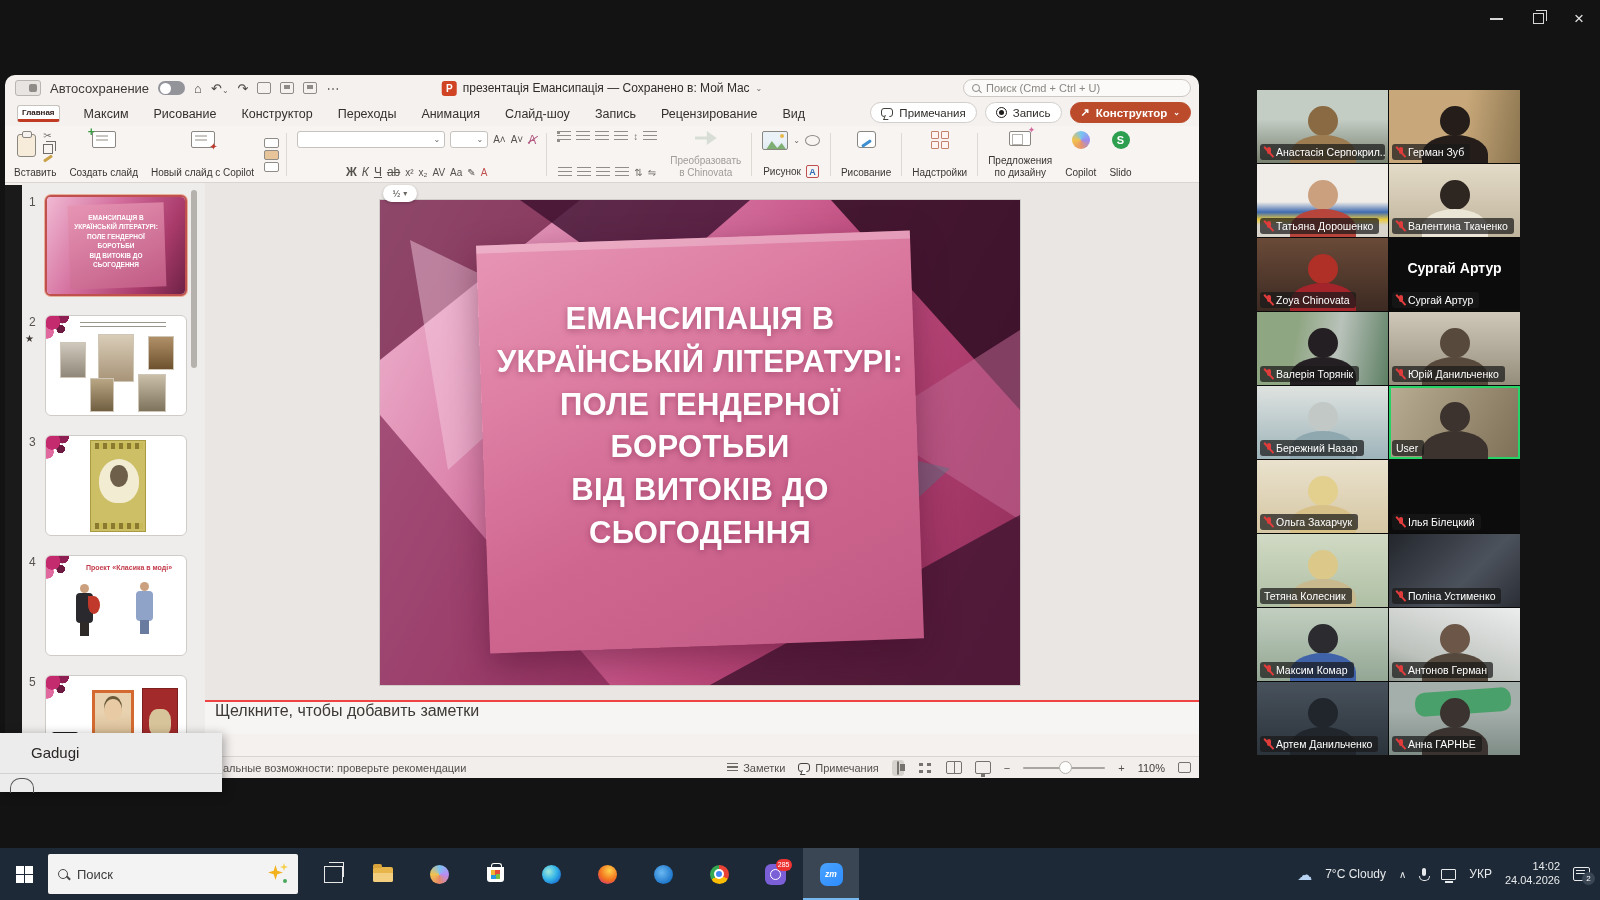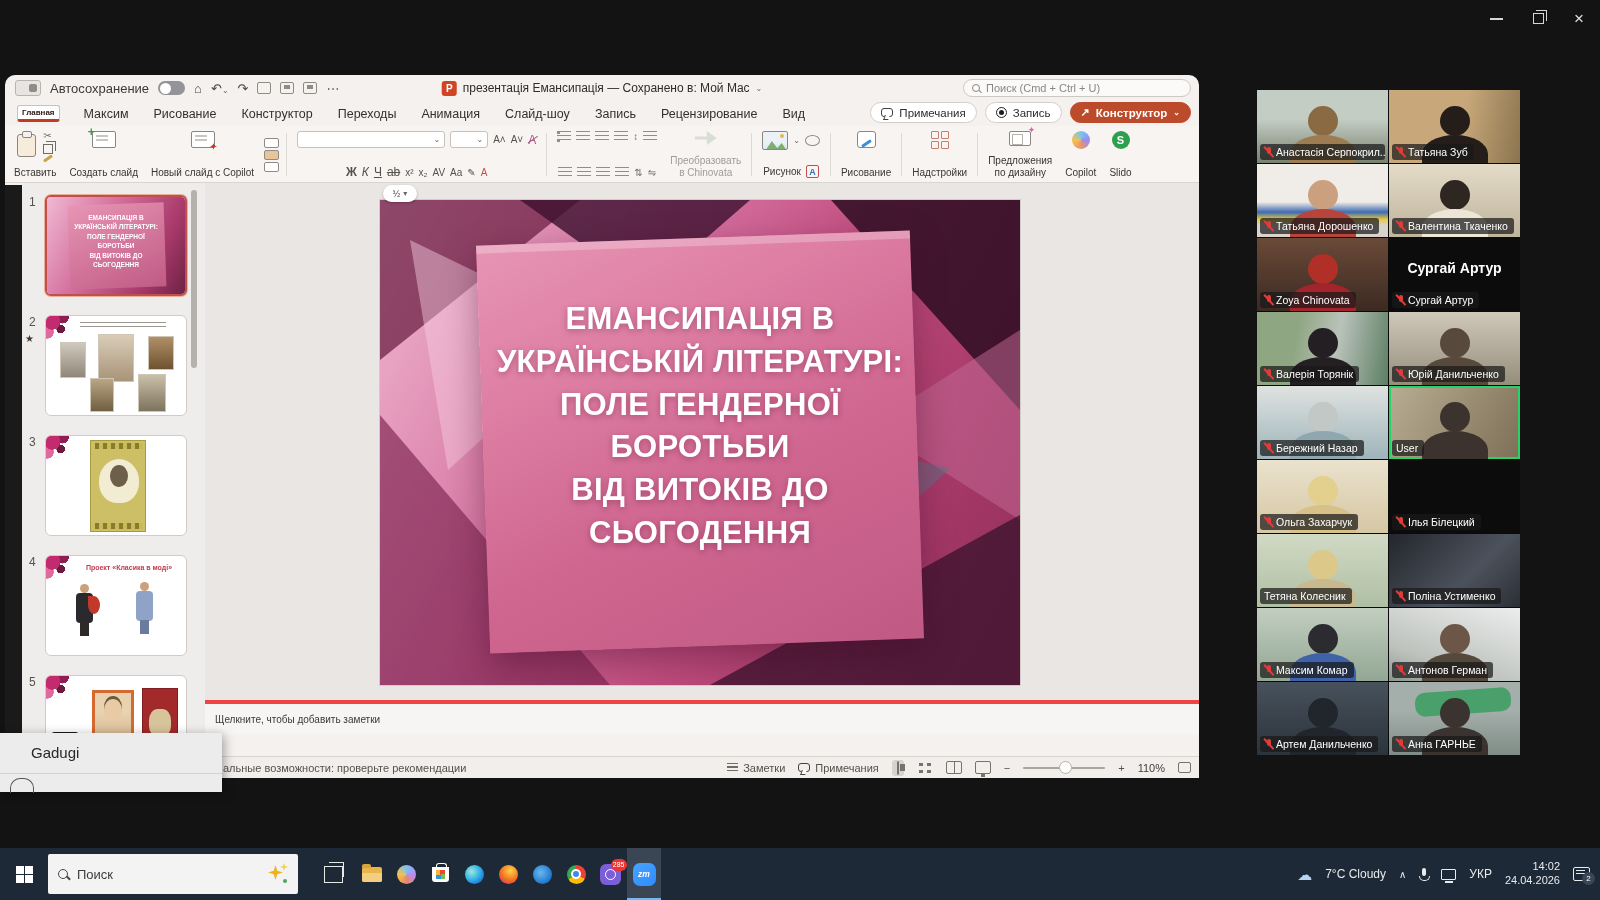--- a/index.html
+++ b/index.html
@@ -130,21 +130,21 @@
 .s3{right:0;top:0;width:270px;height:210px;background:#2e0d22;opacity:.85;clip-path:polygon(30% 0,100% 0,100% 100%)}
 .s4{right:0;top:130px;width:150px;height:190px;background:#c46b95;opacity:.5;clip-path:polygon(100% 0,100% 100%,0 50%)}
 .s5{left:0;bottom:0;width:230px;height:270px;background:#7c2450;opacity:.65;clip-path:polygon(0 0,0 100%,100% 100%)}
 .s6{right:0;bottom:0;width:310px;height:170px;background:#401430;opacity:.8;clip-path:polygon(0 100%,100% 0,100% 100%)}
 .s7{left:30px;top:40px;width:190px;height:230px;background:#f6cfe2;opacity:.45;clip-path:polygon(0 0,100% 40%,20% 100%)}
 .s8{right:70px;bottom:150px;width:120px;height:95px;background:#5d7488;opacity:.5;clip-path:polygon(0 0,100% 30%,40% 100%)}
 .panel{position:absolute;left:103px;top:38px;width:434px;height:408px;transform:rotate(-2deg);background:linear-gradient(155deg,#e795b4 0%,#dd7da2 30%,#cf6690 60%,#c05a84 100%);box-shadow:0 12px 34px rgba(60,10,35,.4)}
 .panel::before{content:"";position:absolute;left:0;top:0;width:100%;height:8px;background:rgba(255,255,255,.25)}
 .stitle{position:absolute;left:70px;right:70px;top:98px;text-align:center;font-weight:bold;color:#fff;font-size:31px;line-height:1.38;letter-spacing:.3px;text-shadow:0 2px 6px rgba(80,10,40,.35)}
 
-.notes{position:absolute;left:200px;top:625px;right:0;height:34px;background:#f7f5f3;border-top:4px solid #ef4444;font-size:10px;color:#3c3936;display:flex;align-items:center;padding-left:10px}
+.notes{position:absolute;left:200px;top:625px;right:0;height:34px;background:#f7f5f3;border-top:2px solid #ef4444;font-size:16px;color:#3c3936;display:flex;align-items:flex-start;padding-left:10px}
 .pstatus{position:absolute;left:0;right:0;bottom:0;height:22px;background:#f1eeec;border-top:1px solid #d8d4d0;display:flex;align-items:center;font-size:11px;color:#55514d;z-index:4}
 .acc{margin-left:218px;white-space:nowrap}
 .sright{margin-left:auto;display:flex;align-items:center;gap:13px;padding-right:8px}
 .sit{display:flex;align-items:center;gap:5px}
 .notesic{width:11px;height:9px;background:repeating-linear-gradient(#6f6b66 0 1.3px,transparent 1.3px 3.4px)}
 .vic{width:16px;height:13px;border:1.3px solid #76726d;border-radius:2px;position:relative}
 .vic.norm::after{content:"";position:absolute;left:2px;top:2px;width:5px;height:7px;background:#76726d}
 .vic.grid{border:none;background:radial-gradient(circle,#76726d 35%,transparent 36%);background-size:8px 7px}
 .vic.read::after{content:"";position:absolute;left:50%;top:0;width:1.3px;height:100%;background:#76726d}
 .vic.show::after{content:"";position:absolute;left:5px;bottom:-4px;width:4px;height:3px;background:#76726d}
@@ -197,21 +197,21 @@
 .win4 span{background:#fff}
 .tsearch{width:250px;height:40px;background:#f3f3f3;border-radius:2px;display:flex;align-items:center;padding:0 10px;gap:9px;font-size:13px;color:#3c3c3c;margin-right:14px}
 .dmag{width:10px;height:10px;border:1.6px solid #4a4a4a;border-radius:50%;position:relative;flex:none}
 .dmag::after{content:"";position:absolute;width:5px;height:1.6px;background:#4a4a4a;transform:rotate(45deg);right:-4px;bottom:-1px}
 .spark{margin-left:auto;position:relative;width:22px;height:22px}
 .spark .s-big{position:absolute;left:2px;top:2px;width:15px;height:15px;background:#f2b11d;clip-path:polygon(50% 0,62% 38%,100% 50%,62% 62%,50% 100%,38% 62%,0 50%,38% 38%)}
 .spark .s-sm{position:absolute;right:0;top:0;width:8px;height:8px;background:#f5cf4a;clip-path:polygon(50% 0,62% 38%,100% 50%,62% 62%,50% 100%,38% 62%,0 50%,38% 38%)}
 .spark .s-dot{position:absolute;right:1px;bottom:2px;width:4px;height:4px;border-radius:50%;background:#4aa85e}
 .tv{width:19px;height:17px;border:1.6px solid #e8e8e8;position:relative;margin:0 12px}
 .tv::before{content:"";position:absolute;left:4px;top:-5px;width:14px;height:14px;border:1.6px solid #e8e8e8;border-left:none;border-bottom:none}
-.slot{width:34px;height:52px;display:grid;place-items:center}
+.slot{width:56px;height:52px;display:grid;place-items:center}
 .slot.on{background:#3a4654;box-shadow:inset 0 -2px 0 #76b9f0}
 .fold{width:20px;height:15px;background:#e8b54a;border-radius:2px;position:relative}
 .fold::before{content:"";position:absolute;left:0;top:-3px;width:9px;height:4px;background:#d9a33c;border-radius:2px 2px 0 0}
 .fold::after{content:"";position:absolute;left:0;bottom:0;width:100%;height:9px;background:#f2ce7e;border-radius:0 0 2px 2px}
 .cop{width:19px;height:19px;border-radius:50%;background:conic-gradient(#7cc1f2,#b78df2,#e8886a,#f2c24e,#7cc1f2)}
 .store{width:17px;height:15px;background:#fff;border-radius:0 0 3px 3px;position:relative}
 .store::before{content:"";position:absolute;left:4px;top:-4px;width:9px;height:4px;border:1.4px solid #fff;border-bottom:none;border-radius:3px 3px 0 0}
 .store::after{content:"";position:absolute;left:4px;top:3px;width:9px;height:9px;background:conic-gradient(#e84a3a 0 25%,#7cc043 25% 50%,#2a9ae0 50% 75%,#f2b632 75%)}
 .edge{width:19px;height:19px;border-radius:50%;background:radial-gradient(circle at 35% 35%,#9fe8d8,#35b5e8 45%,#1b6fd0 80%)}
 .ffox{width:19px;height:19px;border-radius:50%;background:radial-gradient(circle at 60% 30%,#ffd24a,#f2701d 55%,#c72a8e 95%)}
@@ -558,21 +558,21 @@
       <span class="fig" style="--fg:#8a6a42;--fs:#9c7c50"></span>
       <span class="nm">
           <span class="mic"></span>
           <span>Анастасія Серпокрил...</span>
         </span>
     </div>
     <div class="vt b2">
       <span class="fig" style="--fg:#241d1a"></span>
       <span class="nm">
           <span class="mic"></span>
-          <span>Татьяна Зуб</span>
+          <span>Герман Зуб</span>
         </span>
     </div>
     <div class="vt b3">
       <span class="fig" style="--fg:#caa07e;--fs:#b8453c"></span>
       <span class="nm">
           <span class="mic"></span>
           <span>Татьяна Дорошенко</span>
         </span>
     </div>
     <div class="vt b4">

